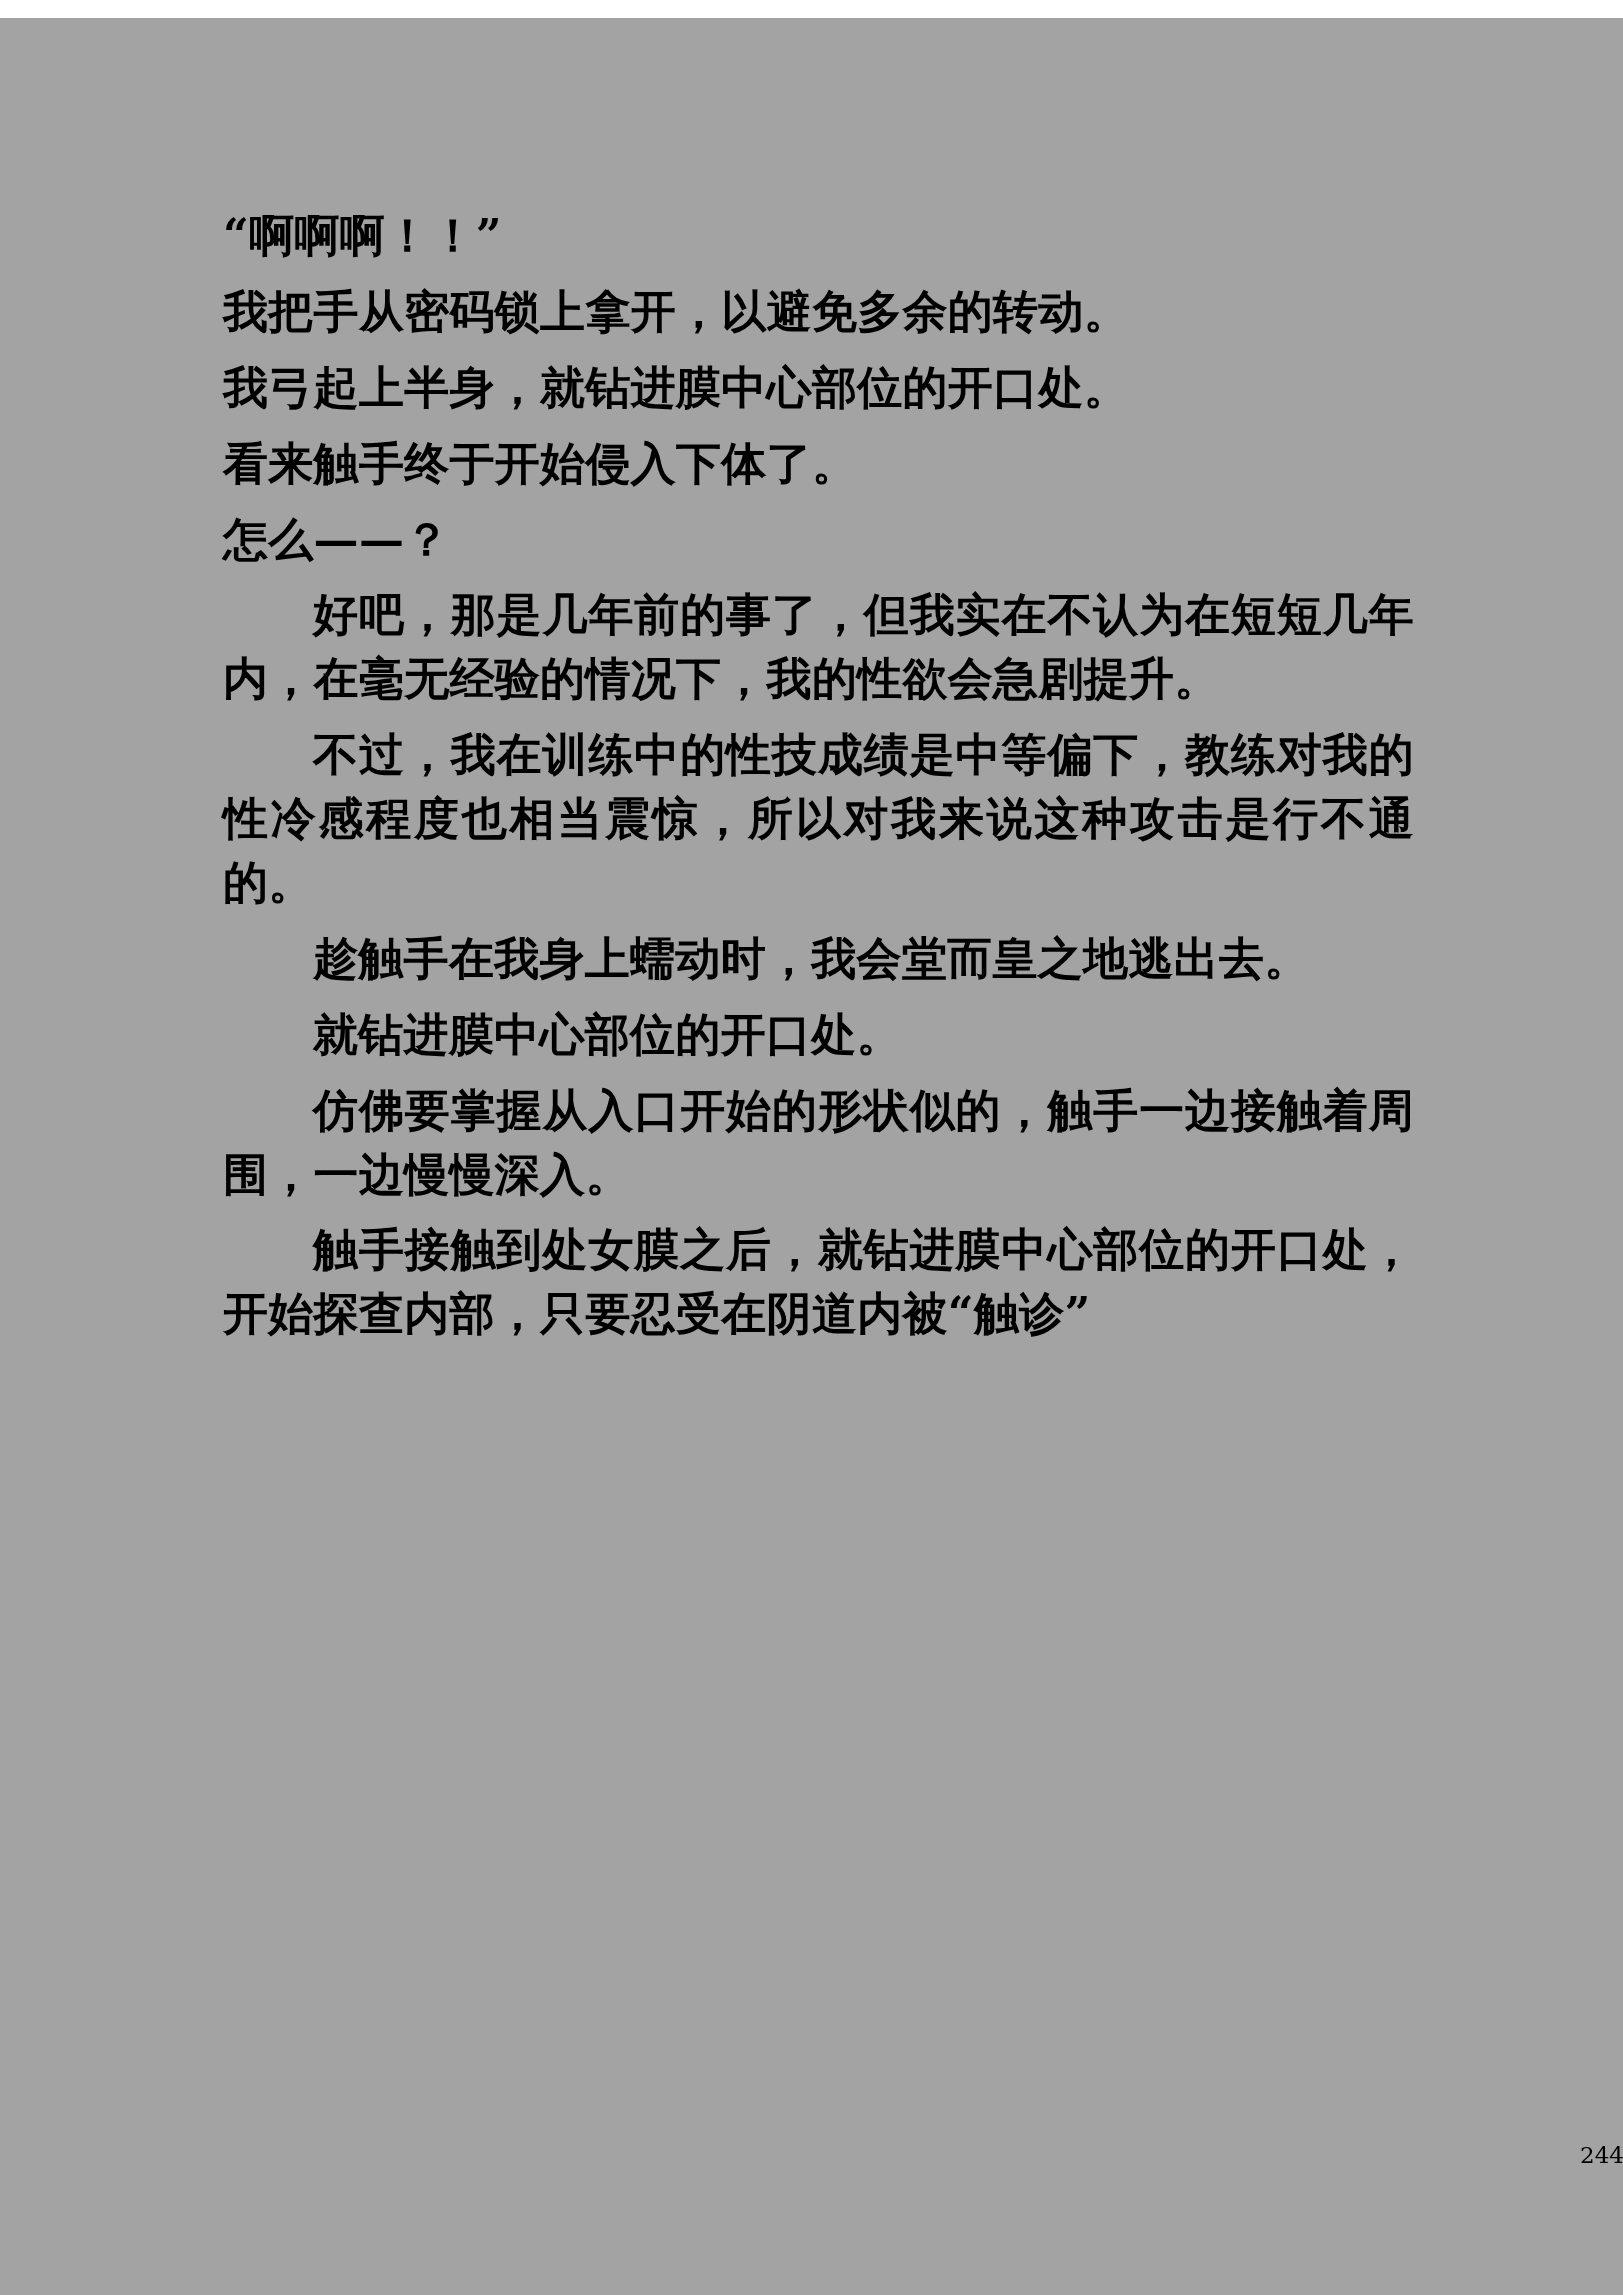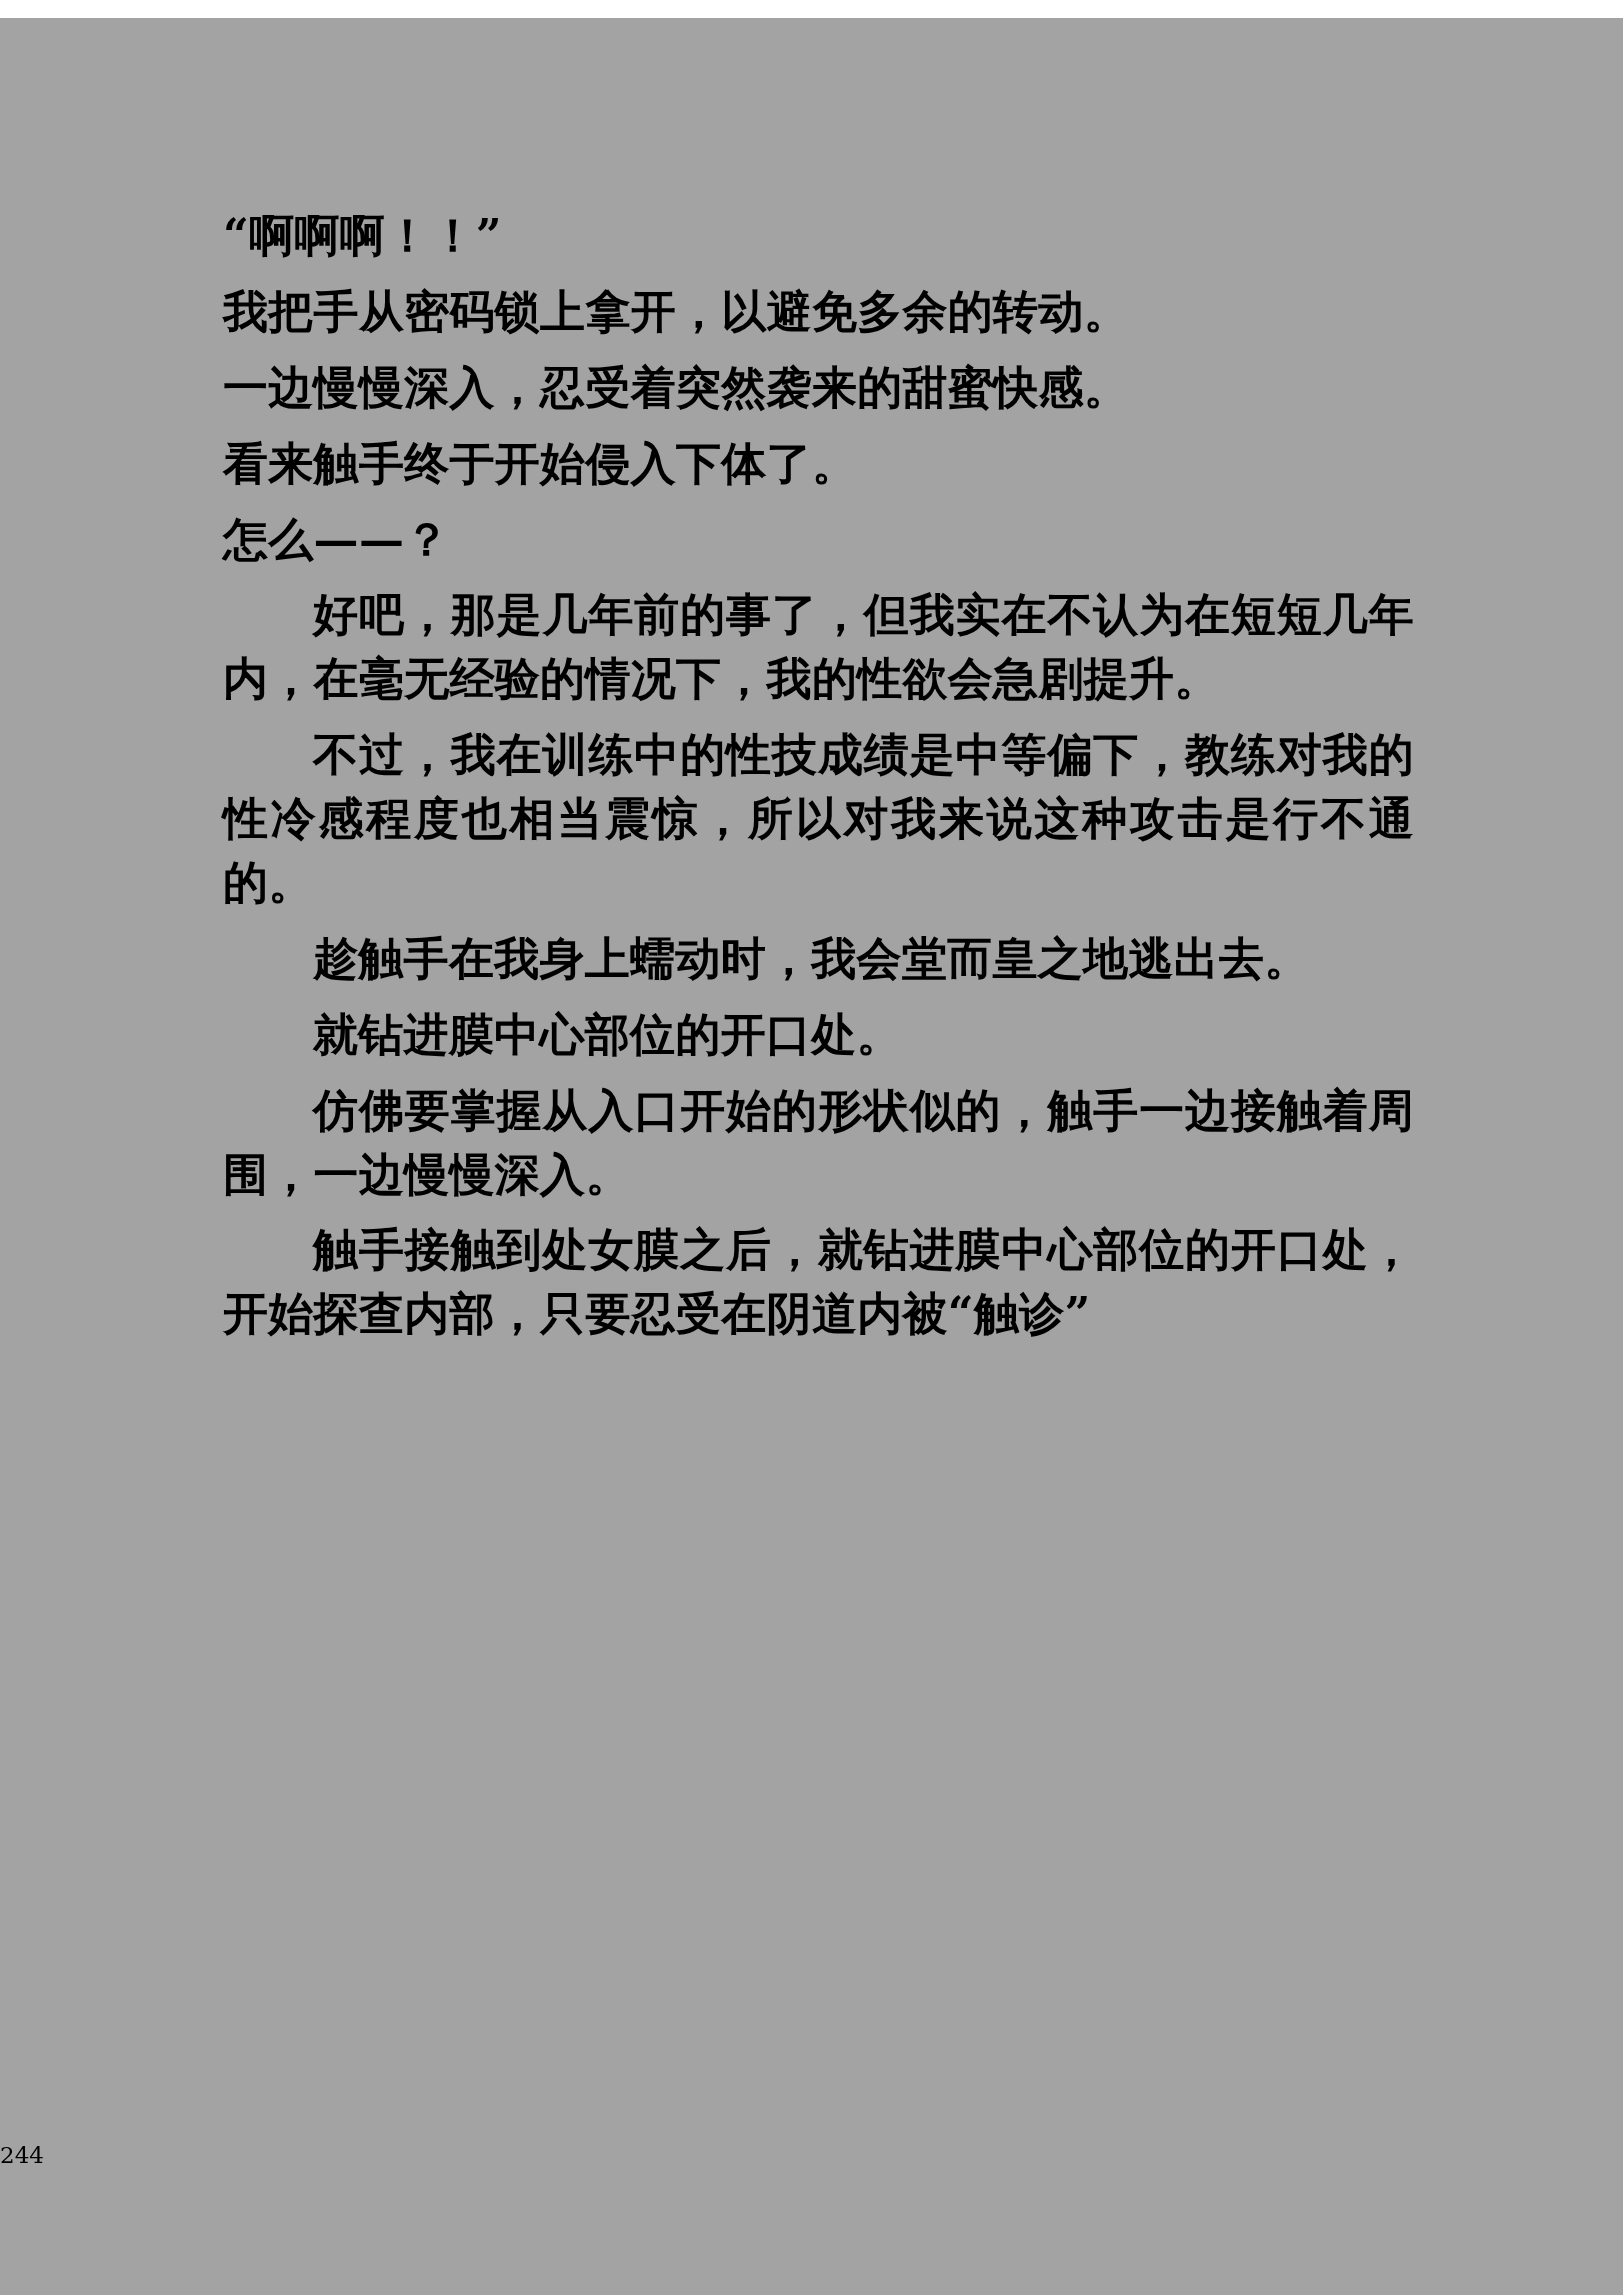--- a/index.html
+++ b/index.html
@@ -43,36 +43,36 @@
     text-indent: 2em;
   }
   .para.noindent {
     text-indent: 0;
   }
   .page-number {
     position: absolute;
     left: 0;
     top: 2124px;
     width: 1624px;
-    text-align: left;
+    text-align: right;
     font-size: 23px;
     font-weight: 400;
     font-family: "DejaVu Serif", serif;
     color: #000000;
   }
 </style>
 </head>
 <body>
 
 <div class="page">
 
   <div class="text-block">
     <p class="para noindent">“啊啊啊！！”</p>
     <p class="para noindent">我把手从密码锁上拿开，以避免多余的转动。</p>
-    <p class="para noindent">一边慢慢深入，忍受着突然袭来的甜蜜快感。</p>
+    <p class="para noindent">我弓起上半身，就钻进膜中心部位的开口处。</p>
     <p class="para noindent">看来触手终于开始侵入下体了。</p>
     <p class="para noindent">怎么——？</p>
     <p class="para indent">好吧，那是几年前的事了，但我实在不认为在短短几年内，在毫无经验的情况下，我的性欲会急剧提升。</p>
     <p class="para indent">不过，我在训练中的性技成绩是中等偏下，教练对我的性冷感程度也相当震惊，所以对我来说这种攻击是行不通的。</p>
     <p class="para indent">趁触手在我身上蠕动时，我会堂而皇之地逃出去。</p>
     <p class="para indent">就钻进膜中心部位的开口处。</p>
     <p class="para indent">仿佛要掌握从入口开始的形状似的，触手一边接触着周围，一边慢慢深入。</p>
     <p class="para indent">触手接触到处女膜之后，就钻进膜中心部位的开口处，开始探查内部，只要忍受在阴道内被“触诊”</p>
   </div>
 

